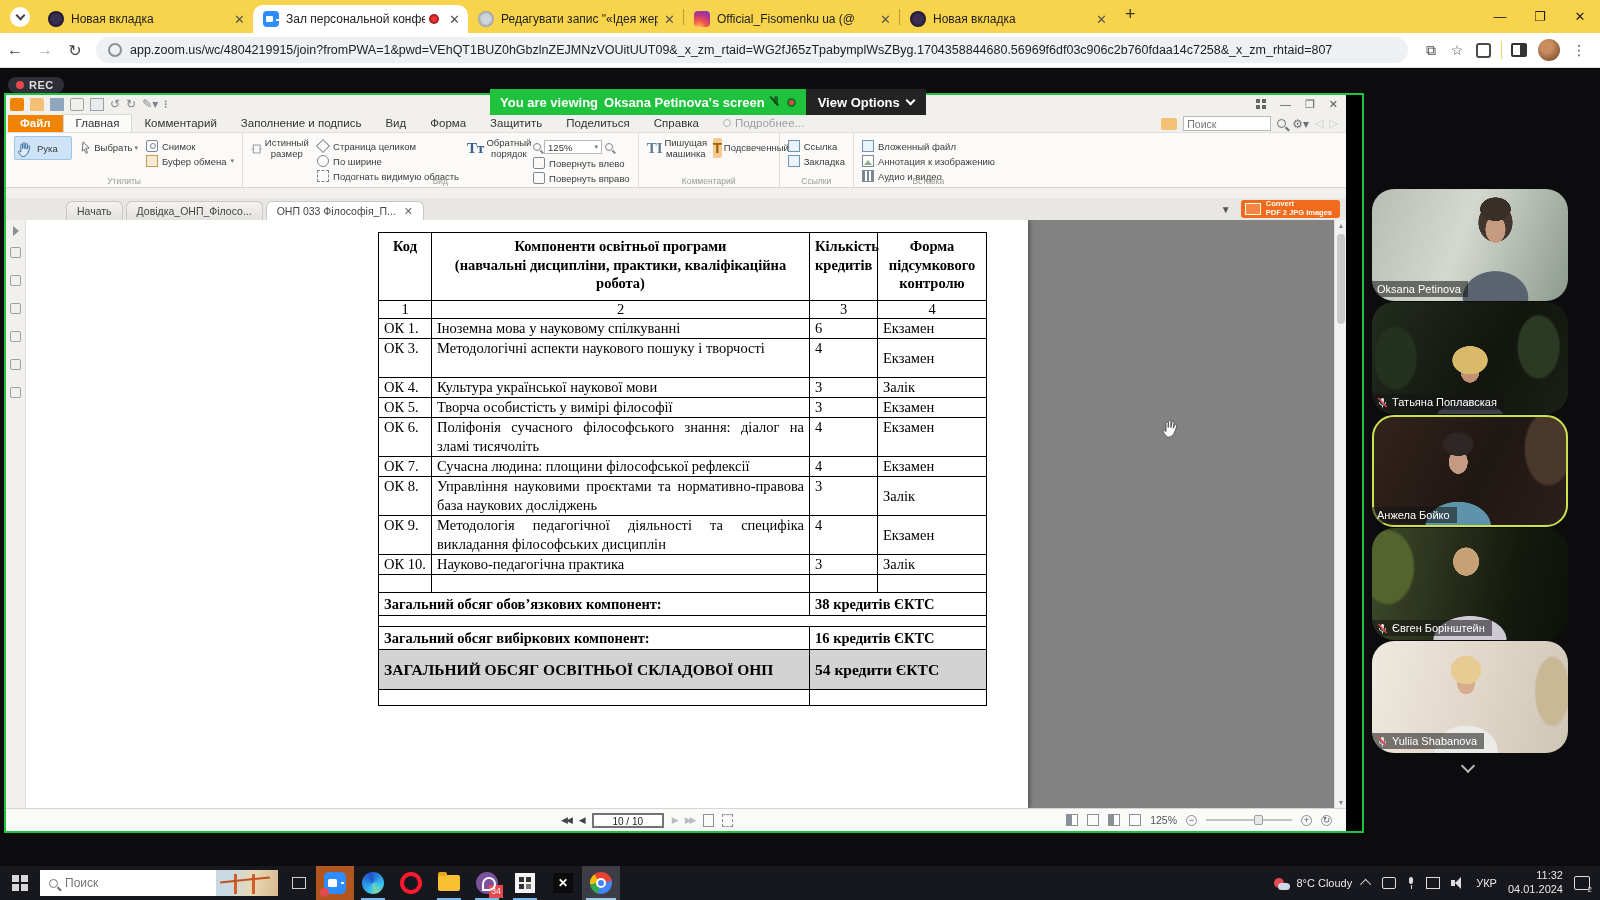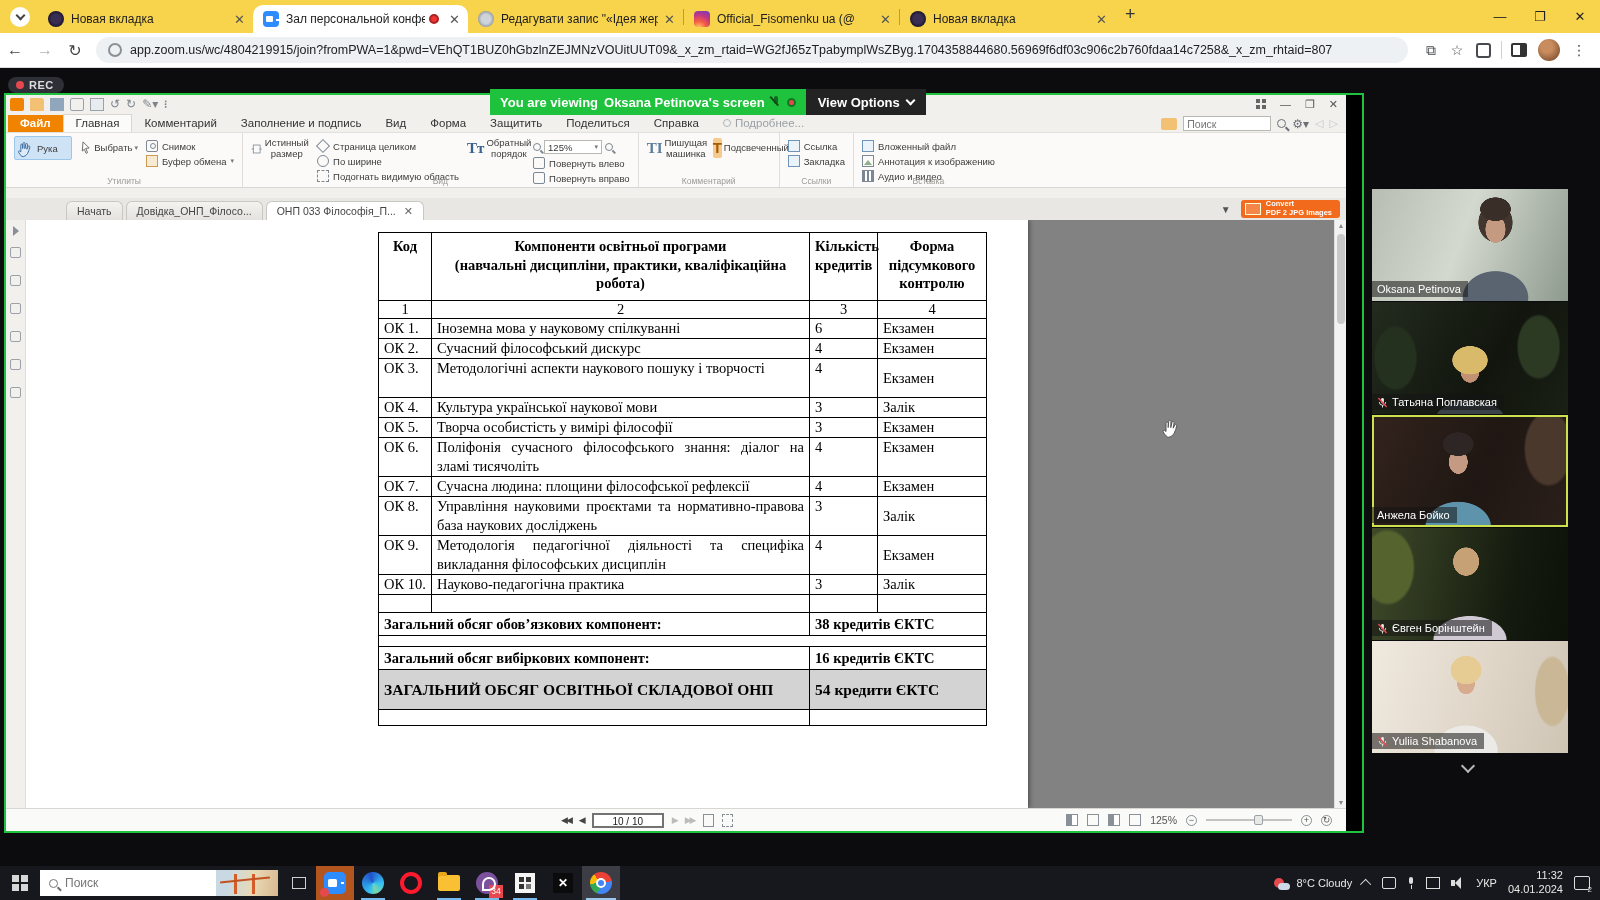--- a/index.html
+++ b/index.html
@@ -197,21 +197,21 @@
   .dtable .r2 td { height:39px; }
   .dtable .just { text-align:justify; }
   .dtable .sum td { font-weight:bold; height:23px; vertical-align:middle; }
   .dtable .sum3 td { background:#d3d3d3; font-size:15.5px; height:40px; vertical-align:middle; }
   .dtable .sp td { height:11px; padding:0; }
   .dtable .emptyr td { height:18px; }
   .dtable .emptyb td { height:16px; }
 
   
   .people { position:absolute; left:1372px; top:121px; width:196px; }
-  .tile { position:relative; width:196px; height:112px; margin-bottom:1px; overflow:hidden; background:#222; }
+  .tile { position:relative; width:196px; height:112px; margin-bottom:1px; overflow:hidden; background:#222;border-radius:22px; }
   .tile.active { outline:2px solid #cde04e; outline-offset:-2px; }
   .plabel { position:absolute; left:0; bottom:4px; background:rgba(20,20,20,.55); color:#fff;
             font-size:11px; padding:2px 7px 2px 5px; display:flex; align-items:center; gap:4px; max-width:95%; }
   .t1 { background:
         radial-gradient(ellipse 26px 20px at 63% 18%, #3a2e28 58%, transparent 60%),
         radial-gradient(ellipse 17px 23px at 63% 36%, #c49a80 58%, transparent 60%),
         radial-gradient(ellipse 30px 34px at 63% 30%, #42362e 56%, transparent 58%),
         radial-gradient(ellipse 52px 42px at 63% 97%, #596470 62%, transparent 64%),
         linear-gradient(110deg,#b7bdb2,#d4d9cf 45%,#8e9a8e); }
   .t2 { background:
@@ -622,26 +622,20 @@
                       <td>2</td>
                   <td>3</td>
                       <td>4</td>
                 </tr>
                 <tr class="r1">
                   <td>ОК 1.</td>
                       <td>Іноземна мова у науковому спілкуванні</td>
                   <td>6</td>
                       <td>Екзамен</td>
                 </tr>
-                <tr class="r1">
-                  <td>ОК 2.</td>
-                      <td>Сучасний філософський дискурс</td>
-                  <td>4</td>
-                      <td>Екзамен</td>
-                </tr>
                 <tr class="r2">
                   <td>ОК 3.</td>
                       <td class="just">Методологічні аспекти наукового пошуку і творчості</td>
                   <td>4</td>
                       <td style="vertical-align:middle">Екзамен</td>
                 </tr>
                 <tr class="r1">
                   <td>ОК 4.</td>
                       <td>Культура української наукової мови</td>
                   <td>3</td>

